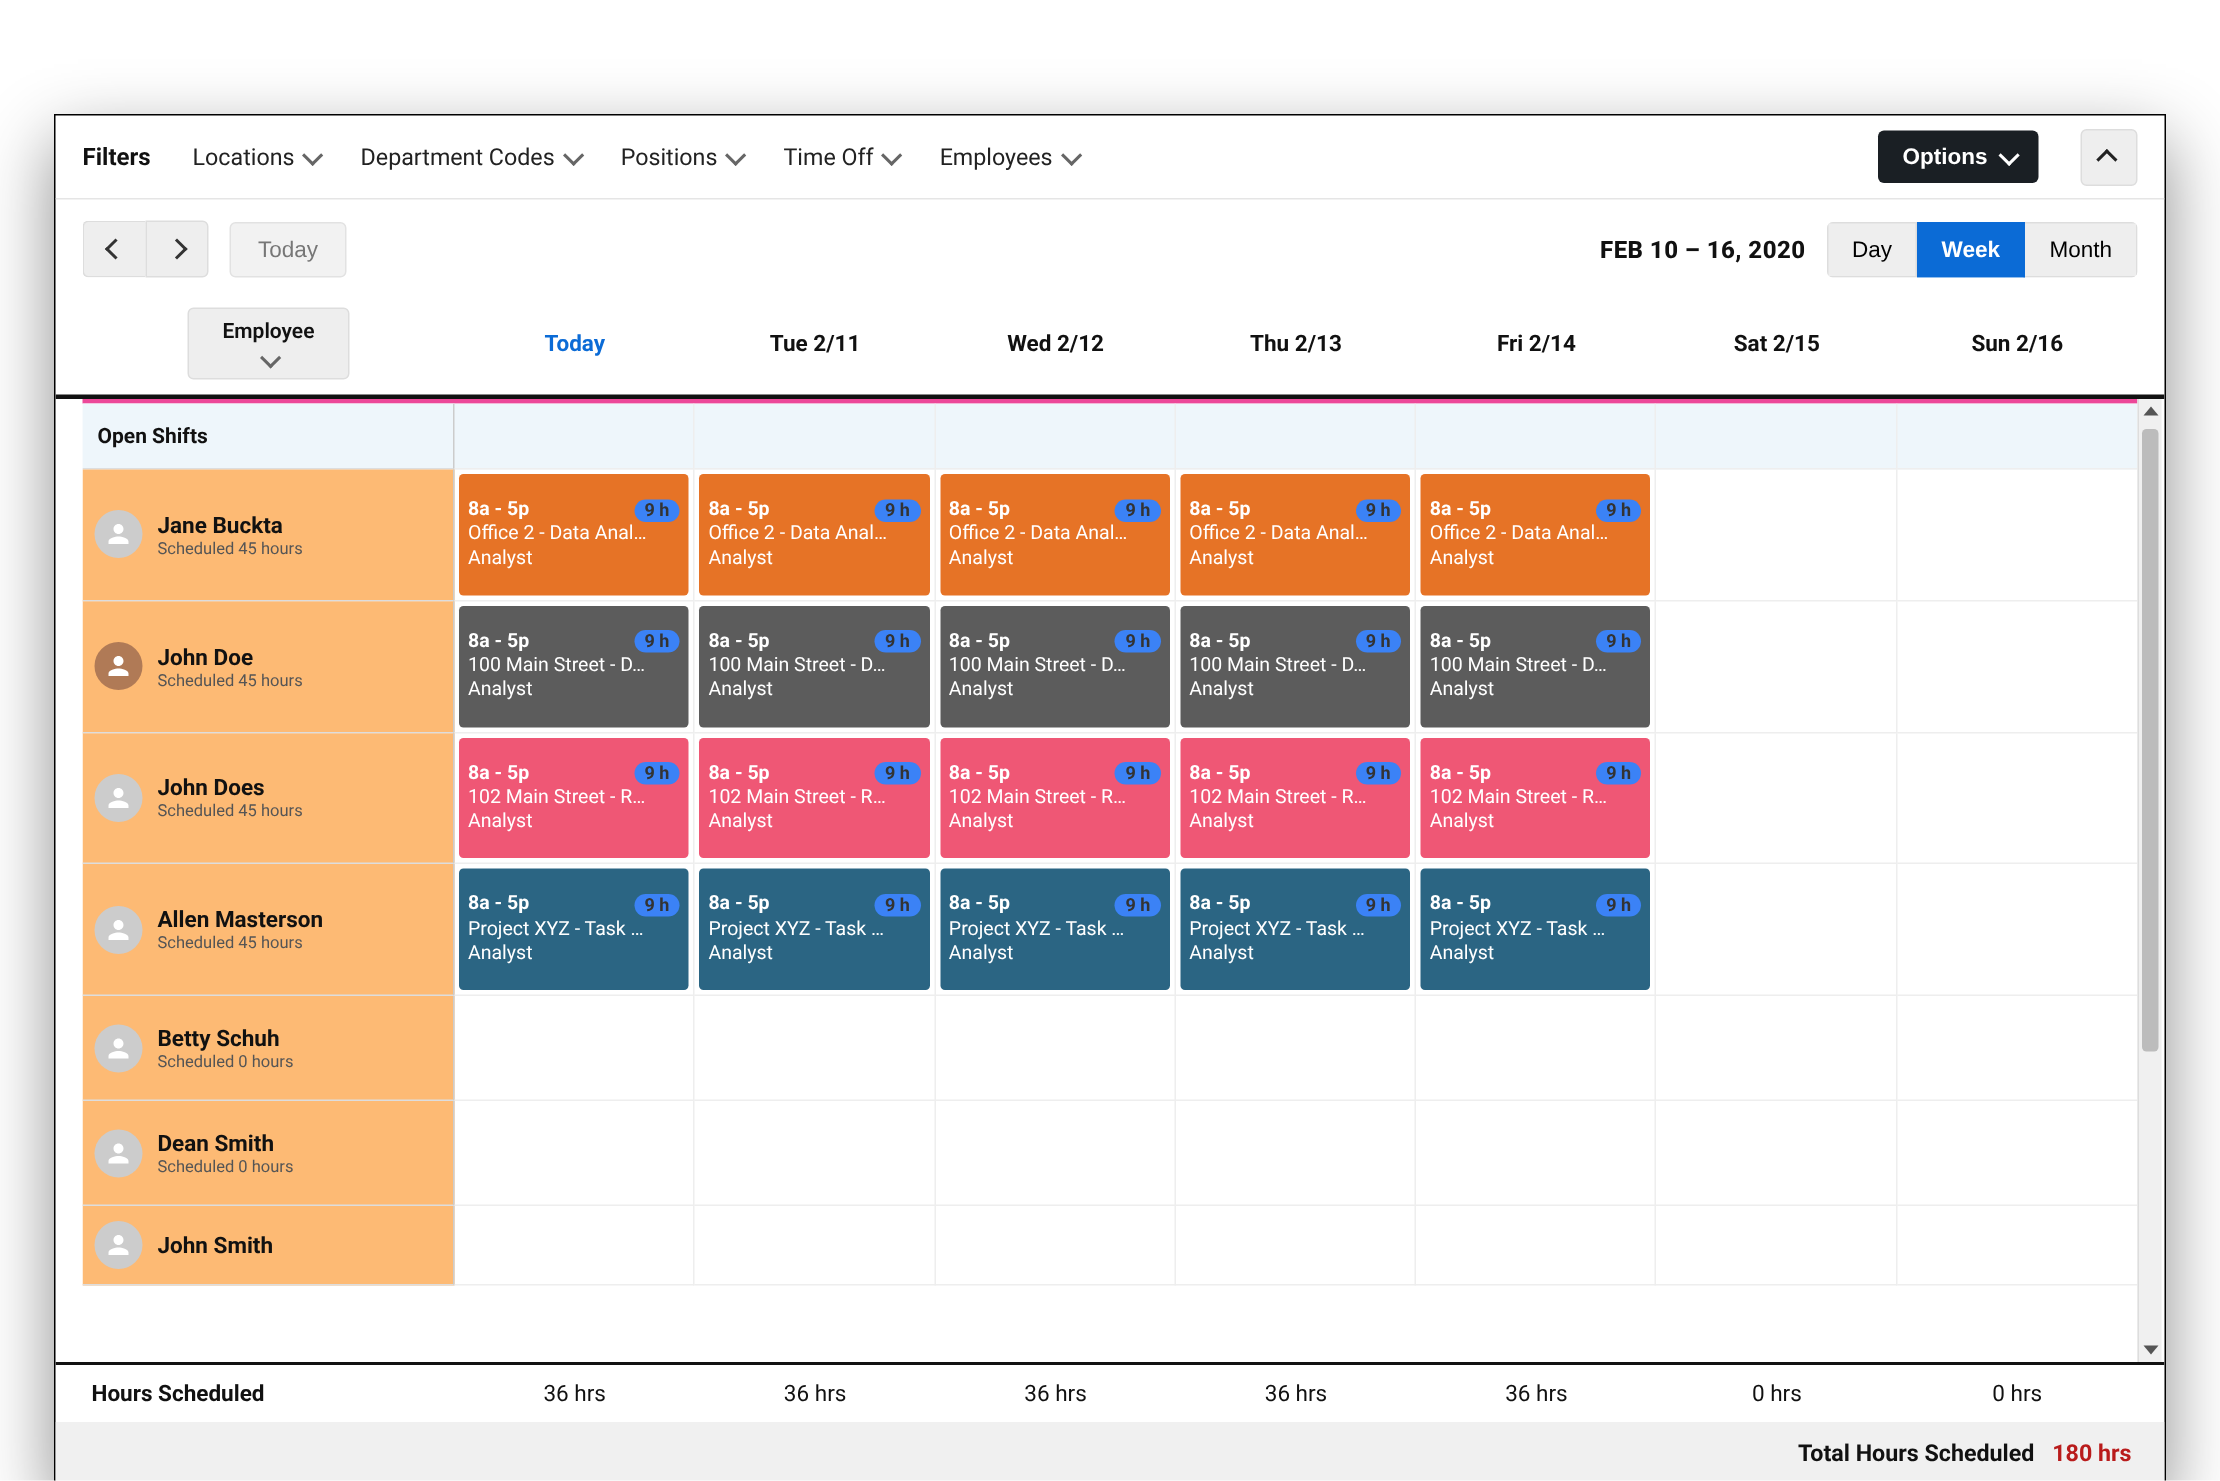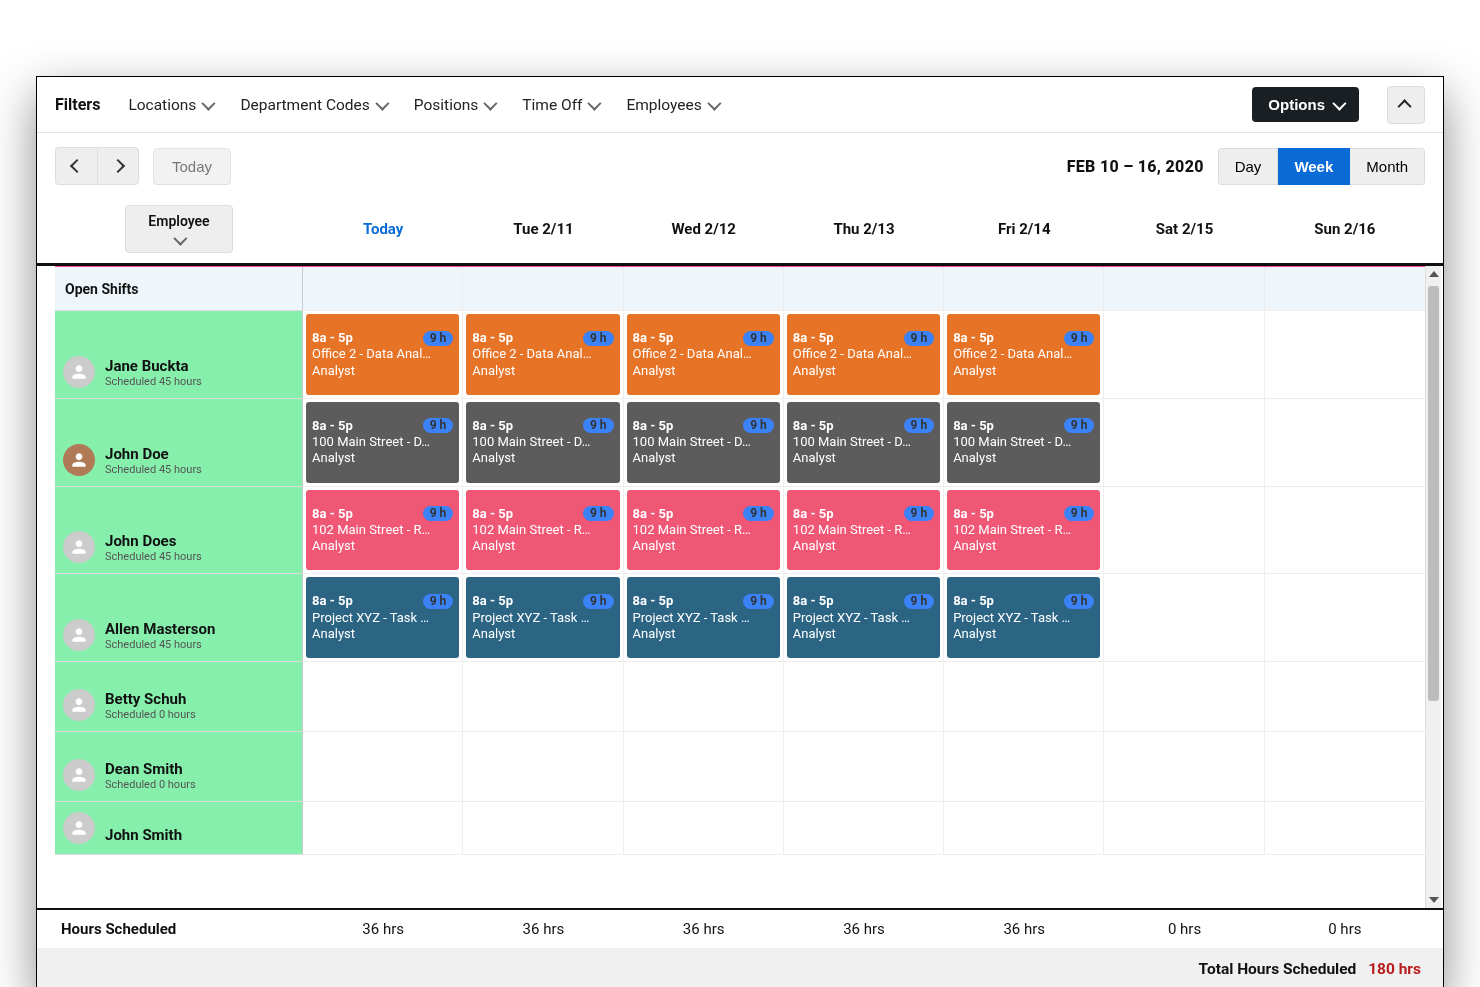--- a/index.html
+++ b/index.html
@@ -185,46 +185,46 @@
   .col-head.today { color: #0b6bd6; }
 
   
   .grid-wrap {
     position: relative;
     flex: 1;
     overflow: hidden;
     padding: 0 18px;
   }
   .grid-body {
-    border-top: 1px solid #ec4899;
+    border-top: 3px solid #ec4899;
     height: 100%;
     overflow: hidden;
   }
   .grid-row {
     display: grid;
     grid-template-columns: 248px repeat(7, 1fr);
     min-height: 70px;
   }
   .grid-row.openshifts {
     background: #eef6fb;
     min-height: 44px;
   }
   .grid-row.openshifts .emp-cell {
     background: #eef6fb;
     font-weight: 700;
     padding-left: 10px;
     display: flex;
     align-items: center;
   }
   .emp-cell {
-    background: #86efac;
+    background: #fdba74;
     border-right: 1px solid #ccc;
     border-bottom: 1px solid #ddd;
     display: flex;
-    align-items: flex-end;
+    align-items: center;
     gap: 10px;
     padding: 10px 8px;
   }
   .avatar {
     width: 32px; height: 32px; border-radius: 50%;
     background: #ccc;
     display: flex; align-items: center; justify-content: center;
     color: #fff;
     flex-shrink: 0;
     overflow: hidden;

